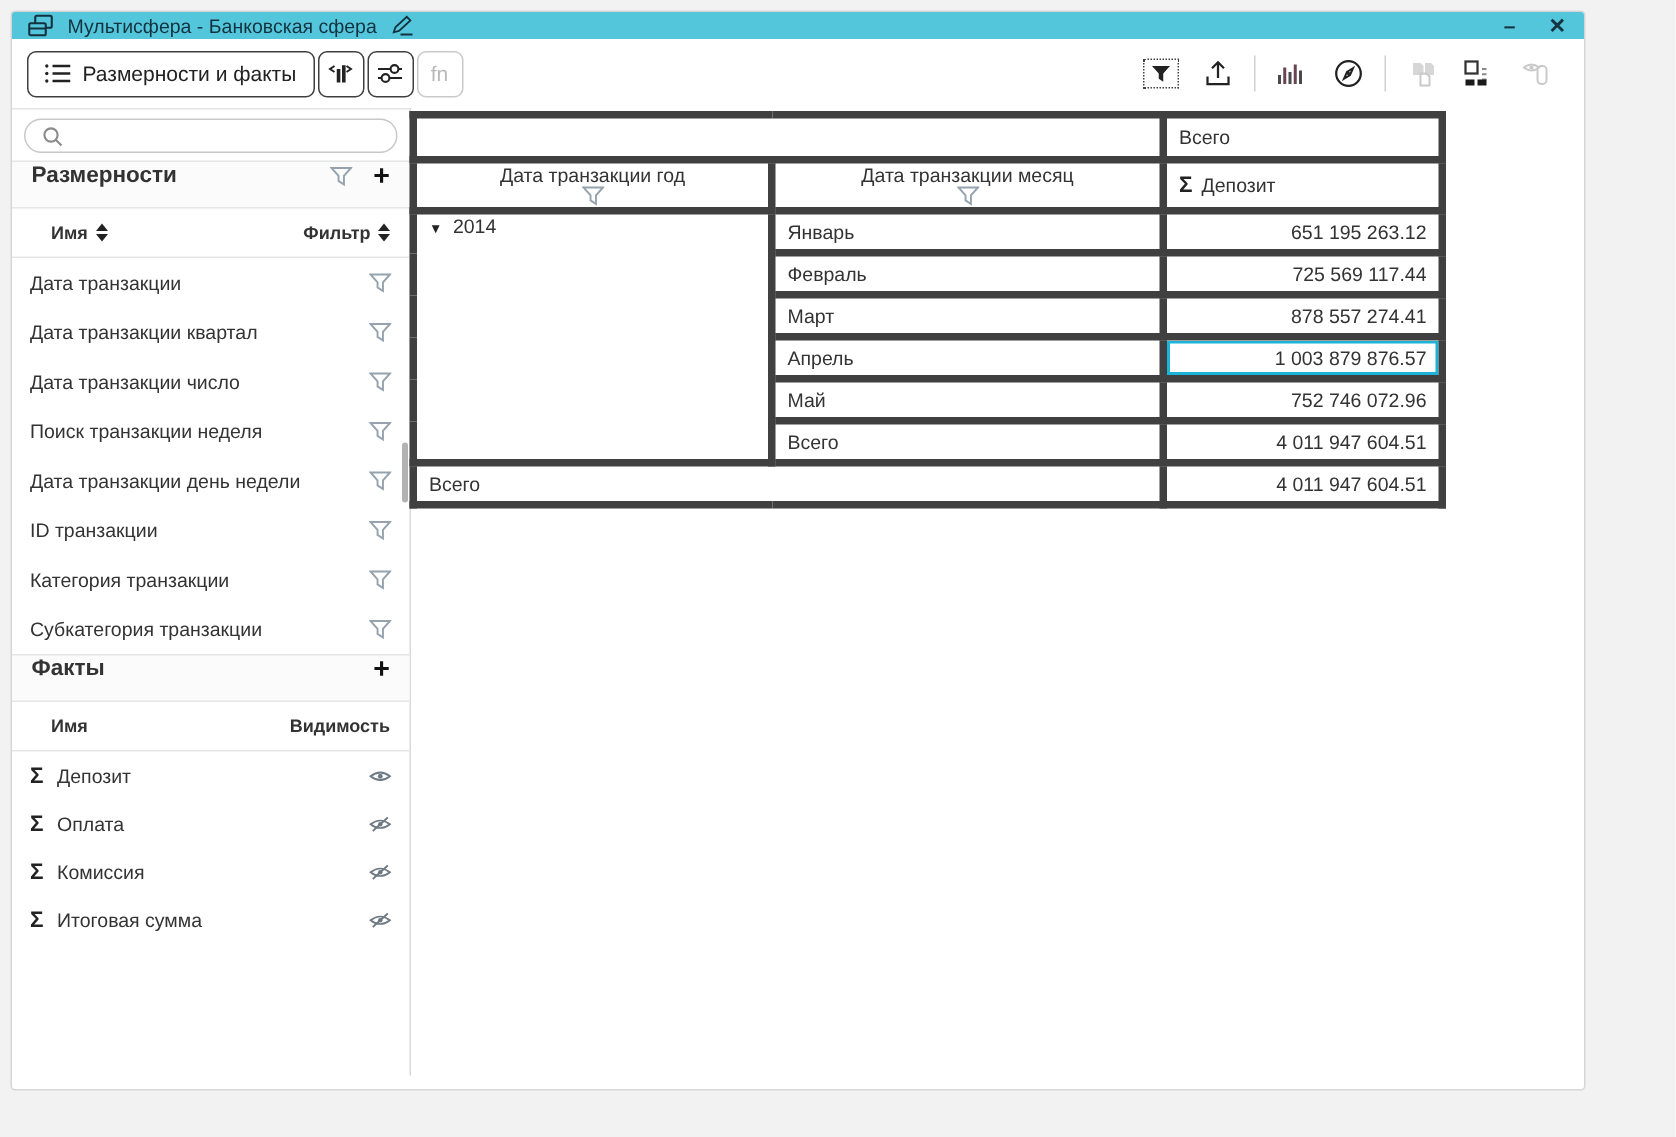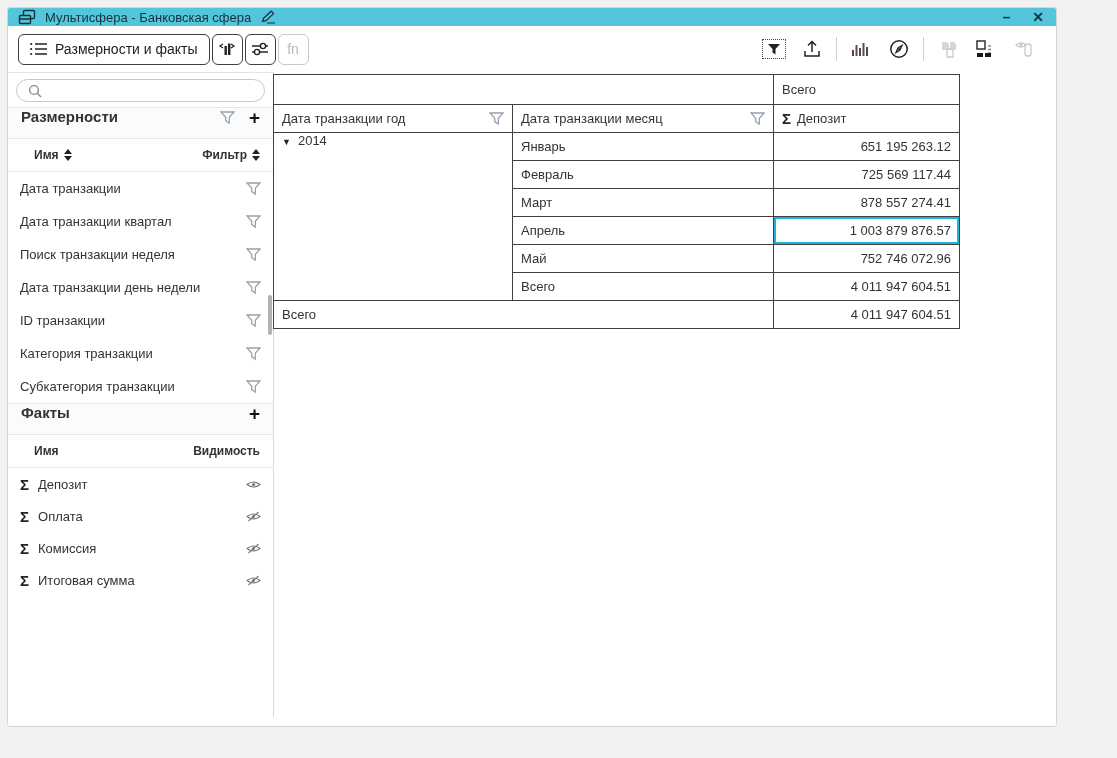--- a/index.html
+++ b/index.html
@@ -86,26 +86,26 @@
     position:absolute; right:1px; top:222px; width:4px; height:40px;
     background:#b2b2b2; border-radius:2px;
   }
   
   .main { flex:1; position:relative; background:#fff; }
   table.pivot {
     position:absolute; left:-1px; top:2px; border-collapse:collapse; table-layout:fixed;
     font-size:13px; color:#333;
   }
   table.pivot td {
-    border:1px solid #404040; height:28px; padding:0 8px; background:#fff;
+    border:5px solid #404040; height:28px; padding:0 8px; background:#fff;
     white-space:nowrap; overflow:hidden;
   }
   td.corner { background:#f5f5f5; }
   td.hdr { background:#f5f5f5; }
-  .hcell { display:flex; align-items:center; justify-content:space-between; }
+  .hcell { display:flex; align-items:center; justify-content:space-between;flex-direction:column; }
   td.toptotal { padding-left:9px; }
   tr.toprow td { height:30px; }
   td.year { vertical-align:top; padding-top:7px; padding-left:10px; }
   td.month { padding-left:10px; }
   td.val { text-align:right; padding-right:8px; }
   td.sel { box-shadow: inset 0 0 0 2px #1cb3d9; margin-top: 20px; }
   .tri { font-size:9px; color:#222; margin-right:7px; }
   .meas { display:flex; align-items:center; gap:6px; }
   svg { display:block; }
 </style>
@@ -284,20 +284,28 @@
         <div class="dim-item">
           <span>Дата транзакции</span>
           <span class="funnel">
               <svg width="15" height="14" viewBox="0 0 15 14">
                 <path d="M1 1 H14 L9.3 6.2 V12 L5.7 9.6 V6.2 Z" fill="none" stroke="#96a3ae" stroke-width="1.3"></path>
               </svg>
             </span>
         </div>
         <div class="dim-item">
           <span>Дата транзакции квартал</span>
+          <span class="funnel">
+              <svg width="15" height="14" viewBox="0 0 15 14">
+                <path d="M1 1 H14 L9.3 6.2 V12 L5.7 9.6 V6.2 Z" fill="none" stroke="#96a3ae" stroke-width="1.3"></path>
+              </svg>
+            </span>
+        </div>
+        <div class="dim-item">
+          <span>Дата транзакции число</span>
           <span class="funnel">
               <svg width="15" height="14" viewBox="0 0 15 14">
                 <path d="M1 1 H14 L9.3 6.2 V12 L5.7 9.6 V6.2 Z" fill="none" stroke="#96a3ae" stroke-width="1.3"></path>
               </svg>
             </span>
         </div>
         <div class="dim-item">
           <span>Поиск транзакции неделя</span>
           <span class="funnel">
               <svg width="15" height="14" viewBox="0 0 15 14">

